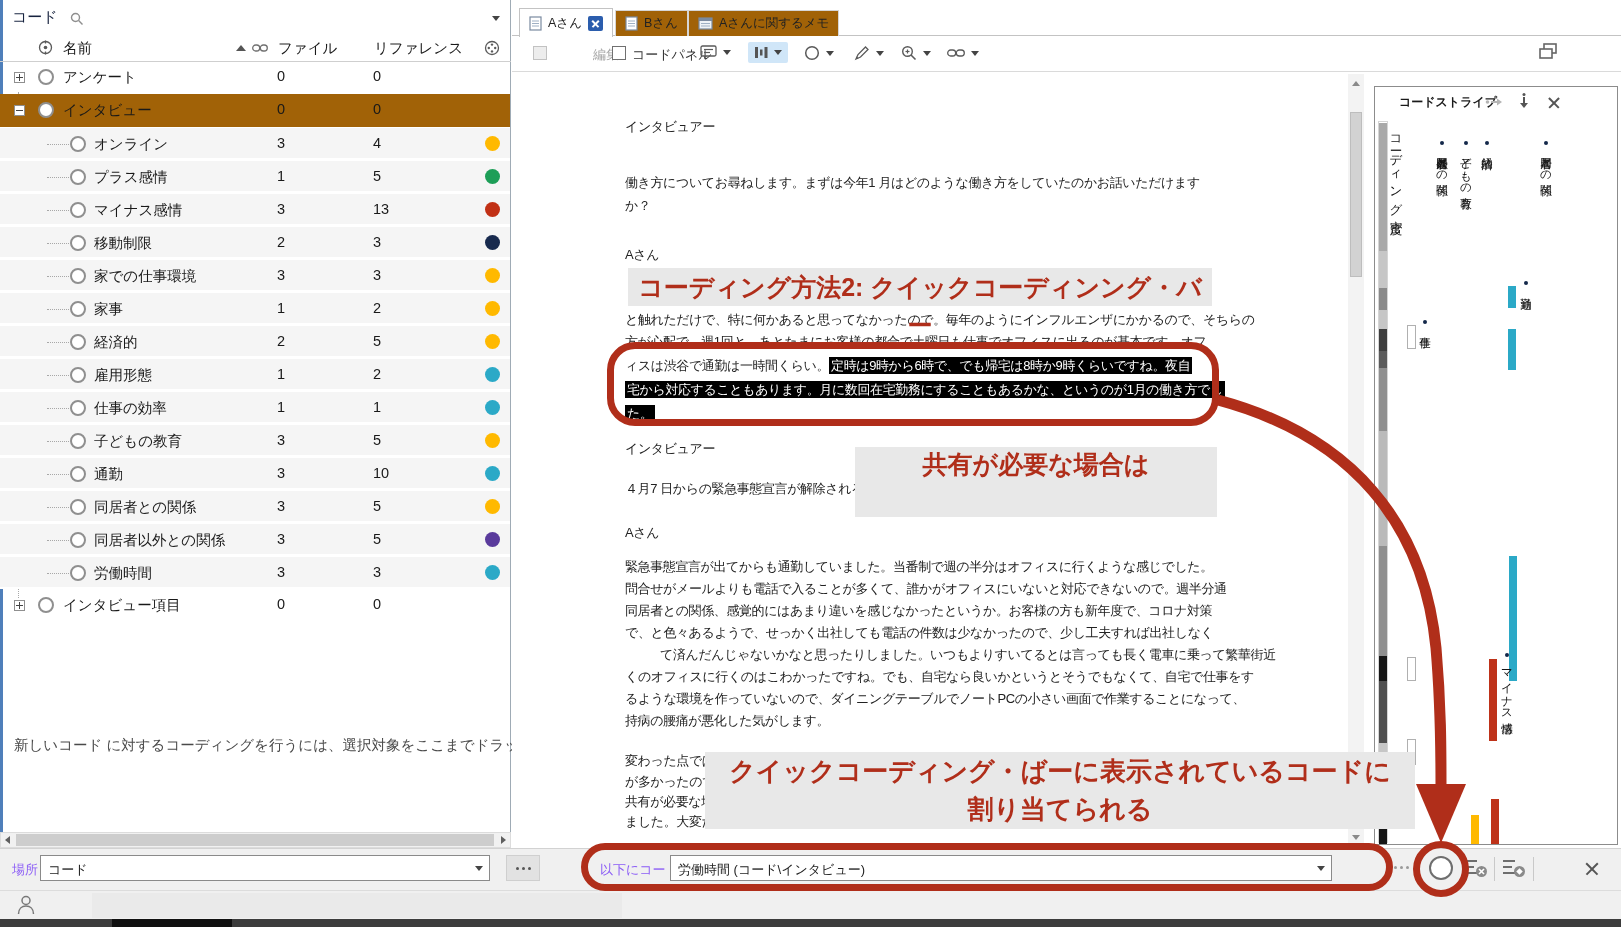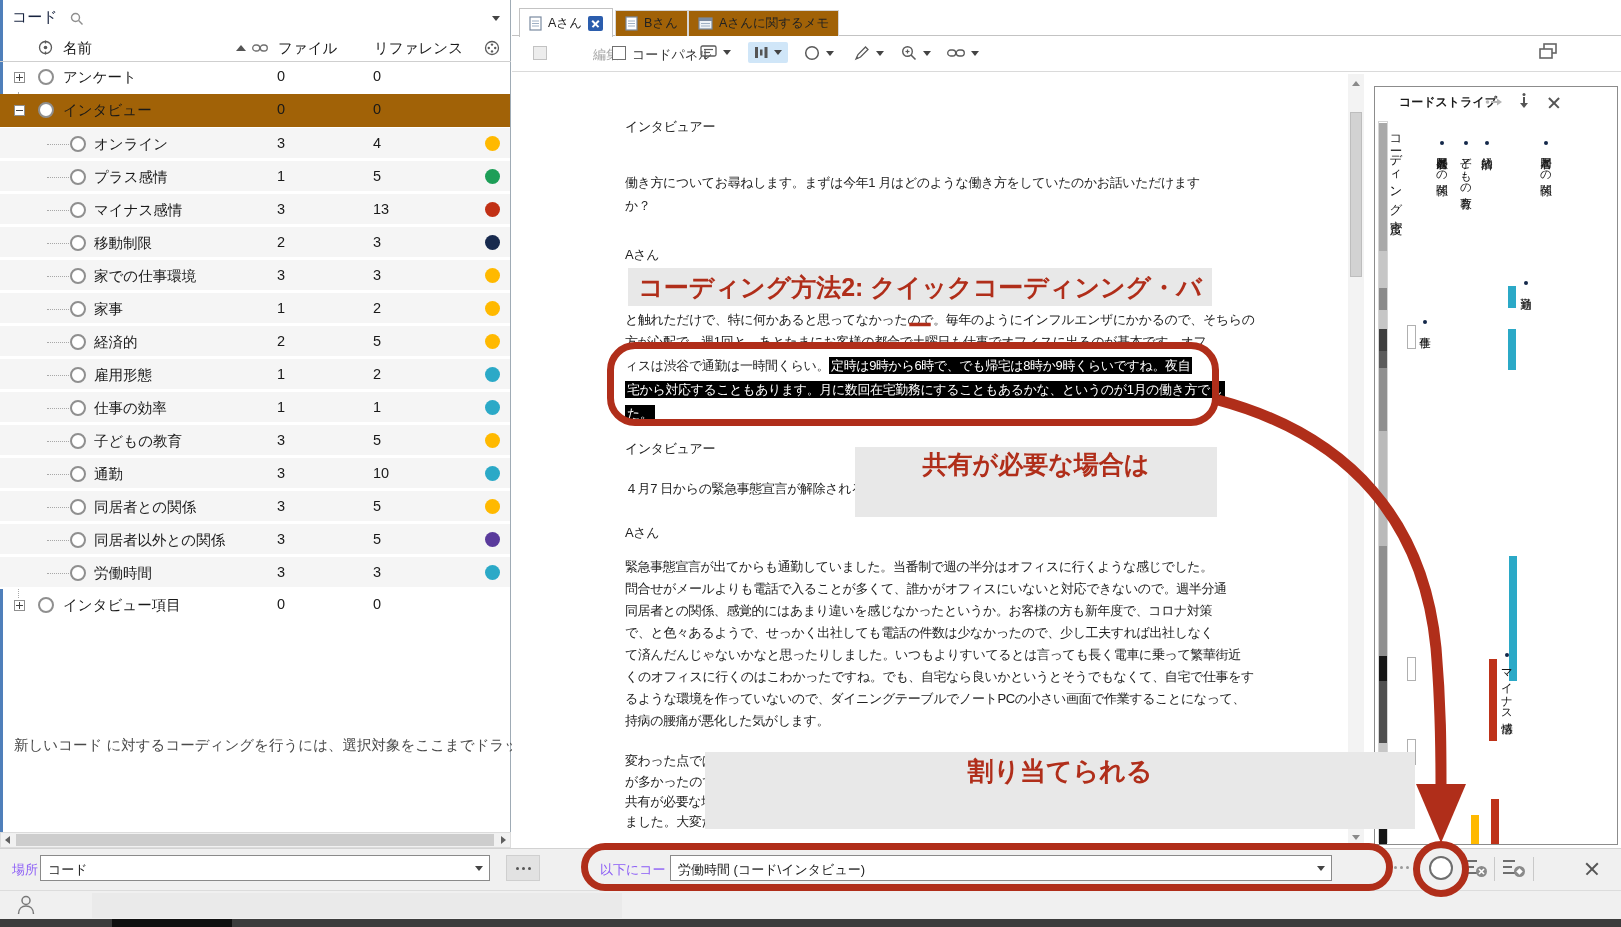--- a/index.html
+++ b/index.html
@@ -379,21 +379,21 @@
   <div class="dline" style="left:625px;top:357px;"><span>ィスは渋谷で通勤は一時間くらい。</span><span class="hl">定時は9時から6時で、でも帰宅は8時か9時くらいですね。夜自</span></div>
   <div class="dline" style="left:625px;top:381px;"><span class="hl">宅から対応することもあります。月に数回在宅勤務にすることもあるかな、というのが1月の働き方でし</span></div>
   <div class="dline" style="left:625px;top:405px;"><span class="hl">た。</span></div>
   <div class="dline" style="left:625px;top:440px;">インタビュアー</div>
   <div class="dline" style="left:625px;top:480px;">４月7 日からの緊急事態宣言が解除されるま</div>
   <div class="dline" style="left:625px;top:524px;">Aさん</div>
   <div class="dline" style="left:625px;top:558px;">緊急事態宣言が出てからも通勤していました。当番制で週の半分はオフィスに行くような感じでした。</div>
   <div class="dline" style="left:625px;top:580px;">問合せがメールよりも電話で入ることが多くて、誰かがオフィスにいないと対応できないので。週半分通</div>
   <div class="dline" style="left:625px;top:602px;">同居者との関係、感覚的にはあまり違いを感じなかったというか。お客様の方も新年度で、コロナ対策</div>
   <div class="dline" style="left:625px;top:624px;">で、と色々あるようで、せっかく出社しても電話の件数は少なかったので、少し工夫すれば出社しなく</div>
-  <div class="dline" style="left:625px;top:646px;text-align:center;">て済んだんじゃないかなと思ったりしました。いつもよりすいてるとは言っても長く電車に乗って繁華街近</div>
+  <div class="dline" style="left:660px;top:646px;text-align:center;">て済んだんじゃないかなと思ったりしました。いつもよりすいてるとは言っても長く電車に乗って繁華街近</div>
   <div class="dline" style="left:625px;top:668px;">くのオフィスに行くのはこわかったですね。でも、自宅なら良いかというとそうでもなくて、自宅で仕事をす</div>
   <div class="dline" style="left:625px;top:690px;">るような環境を作っていないので、ダイニングテーブルでノートPCの小さい画面で作業することになって、</div>
   <div class="dline" style="left:625px;top:712px;">持病の腰痛が悪化した気がします。</div>
   <div class="dline" style="left:625px;top:752px;">変わった点では、顧</div>
   <div class="dline" style="left:625px;top:773px;">が多かったのですが</div>
   <div class="dline" style="left:625px;top:793px;">共有が必要な場合は</div>
   <div class="dline" style="left:625px;top:813px;">ました。大変だった</div>
 
   <div id="vscroll">
     <div class="tri-u"></div>
@@ -499,20 +499,21 @@
     </svg>
   <div id="taskbar"></div>
   <div id="taskseg"></div>
 
   <div class="banner" style="left: 628px; top: 268px; width: 584px; height: 38px; font-size: 25px; line-height: 38px; color: rgb(176, 46, 26);">コーディング方法2: クイックコーディンング・バー</div>
   <div id="selbox" style="border-color: rgb(176, 46, 26);"></div>
   <div class="banner" style="left:855px;top:447px;width:362px;height:70px;font-size:25px;line-height:34px;">
     <div style="color: rgb(176, 46, 26);">共有が必要な場合は</div>
   </div>
   <div class="banner" style="left:705px;top:752px;width:710px;height:77px;font-size:26px;line-height:38px;">
+    <div style="color: rgb(176, 46, 26);">クイックコーディング・ばーに表示されているコードに</div>
     <div style="color: rgb(176, 46, 26);">割り当てられる</div>
   </div>
   <svg id="arrowsvg" width="1621" height="927" viewBox="0 0 1621 927">
     <path id="arrowpath" d="M1218 400 C1352 436 1424 524 1436 648 C1441 706 1441 748 1441 786" fill="none" stroke-width="11" stroke="#B02E1A"></path>
     <polygon id="arrowhead" points="1416,784 1466,784 1441,843" fill="#B02E1A"></polygon>
   </svg>
   <div id="qcoval" style="border-color: rgb(176, 46, 26);"></div>
   <div id="qcring" style="border-color: rgb(176, 46, 26);"></div>
 
 </div>

